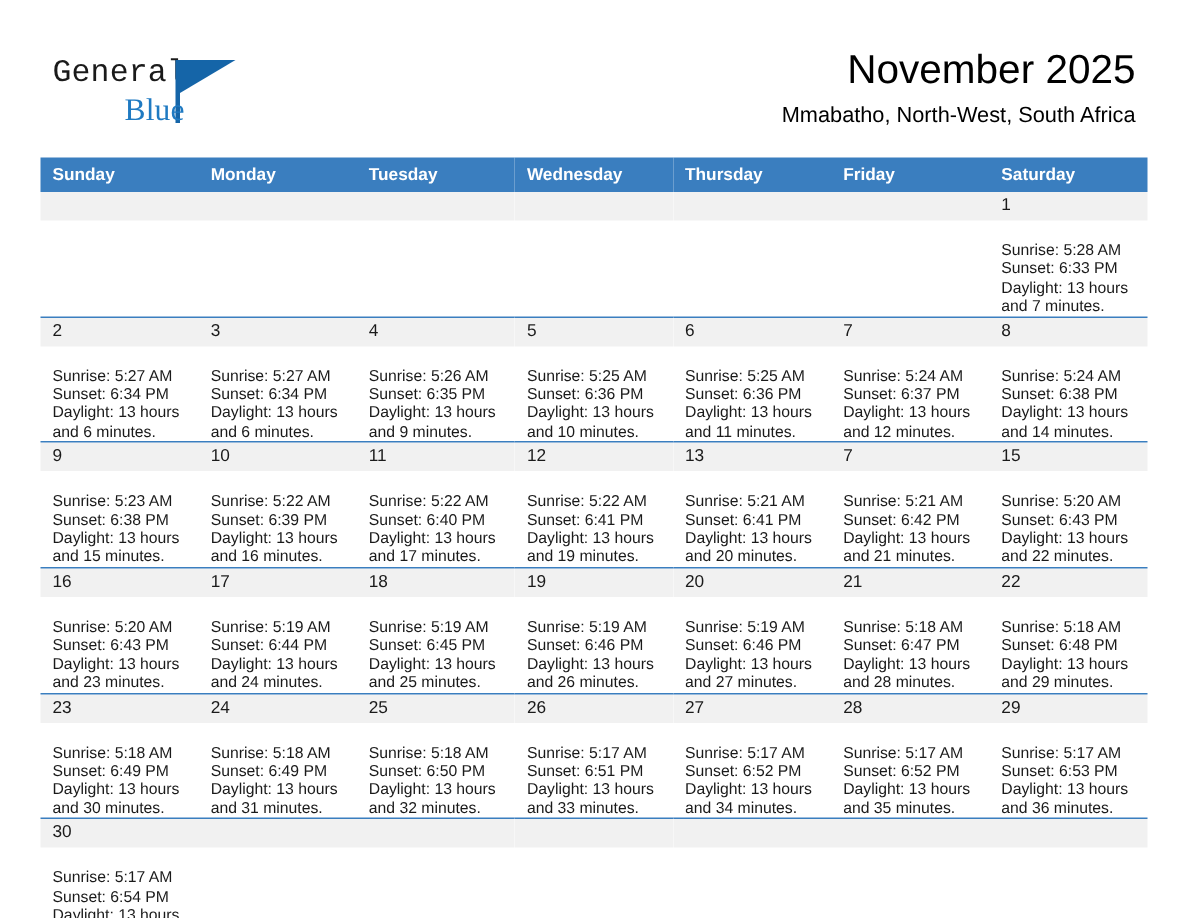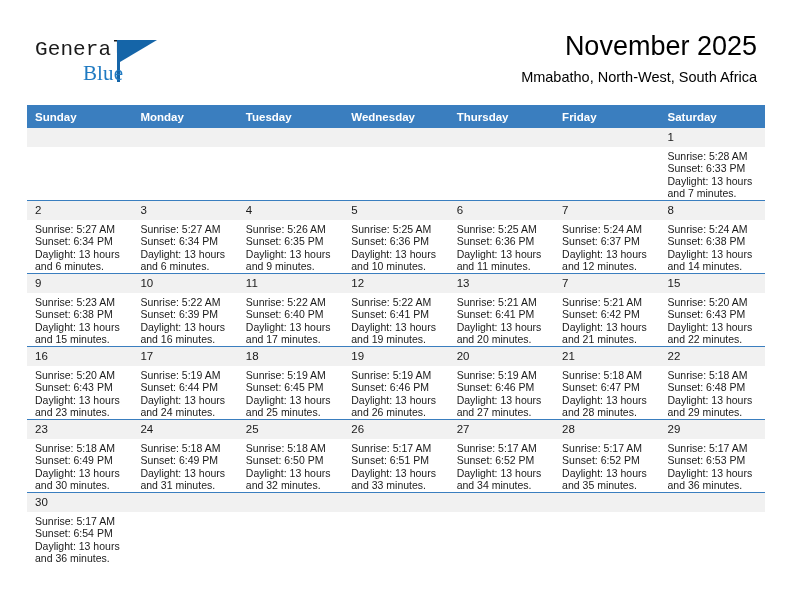--- a/index.html
+++ b/index.html
@@ -132,21 +132,21 @@
     font-size: 11.5px;
     color: #1a1a1a;
     padding: 3px 0 3px 8px;
     height: 13px;
     line-height: 13px;
   }
   td.empty .daynum {
     color: transparent;
   }
   .details {
-    padding: 3px 6px 0 8px;
+    padding: 14px 6px 0 8px;
     font-size: 10.5px;
     line-height: 12.4px;
     color: #1a1a1a;
   }
   .details div {
     white-space: nowrap;
     overflow: hidden;
   }
 </style>
 </head>

